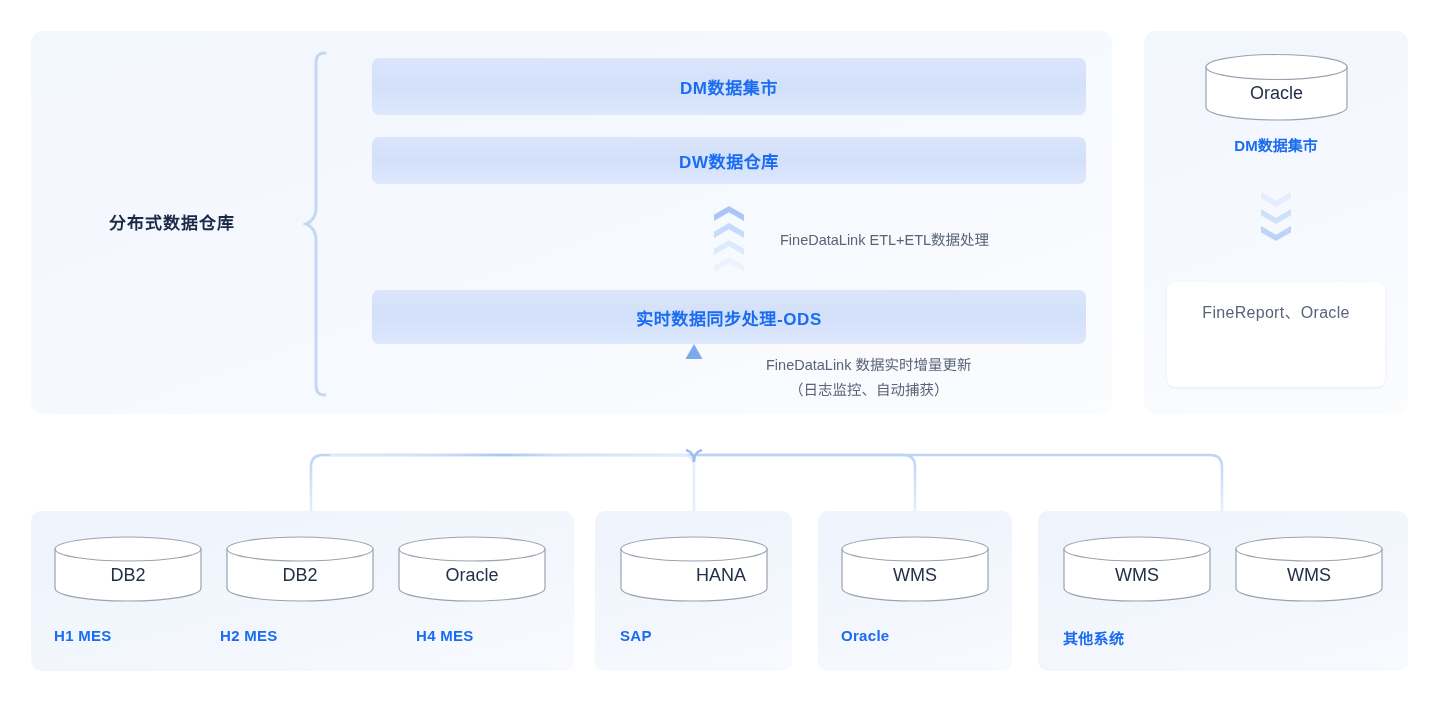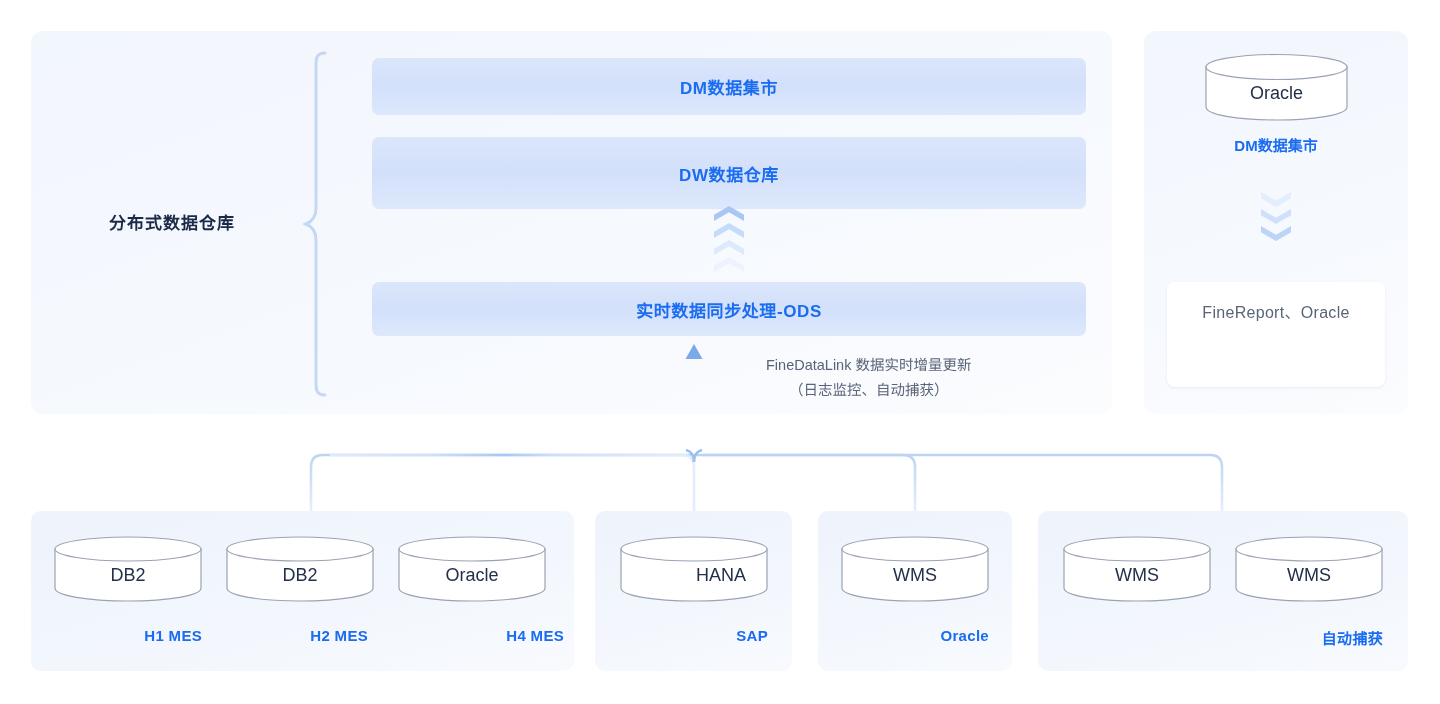--- a/index.html
+++ b/index.html
@@ -41,22 +41,22 @@
 
   
   .layer-bar {
     position: absolute; left: 372px; width: 714px;
     border-radius: 7px;
     background: linear-gradient(180deg, #dbe6fb 0%, #d3e0fa 48%, #dde8fc 100%);
     display: flex; align-items: center; justify-content: center;
     color: #1a6cf0; font-size: 17px; font-weight: bold; letter-spacing: .6px;
   }
   #bar-dm  { top: 58px;  height: 57px; }
-  #bar-dw  { top: 137px; height: 72px; }
-  #bar-ods { top: 282px; height: 54px; }
+  #bar-dw  { top: 137px; height: 47px; }
+  #bar-ods { top: 290px; height: 54px; }
 
   
   .chev-stack { position: absolute; width: 30px; }
   .chev {
     position: absolute; left: 0; width: 30px; height: 15px;
   }
   .chev::before {
     content: ""; position: absolute; inset: 0;
     background: currentColor;
     clip-path: polygon(50% 0%, 100% 58%, 100% 100%, 50% 42%, 0% 100%, 0% 58%);
@@ -87,21 +87,21 @@
 
   
   #brace { position: absolute; left: 303px; top: 50px; width: 34px; height: 348px; }
 
   
   #connectors { position: absolute; left: 0; top: 330px; width: 1440px; height: 190px; }
 
   
   .cyl { position: absolute; }
   .sys-label {
-    position: absolute; text-align: right;
+    position: absolute; text-align: left;
     color: #1a6cf0; font-size: 15px; font-weight: bold;
     letter-spacing: .3px;
   }
 
   
   #bi-dm-label {
     position: absolute; left: 1144px; top: 134px; width: 264px;
     text-align: center; color:#1a6cf0; font-size:15px; font-weight:bold;
   }
   #portal-card {
@@ -144,20 +144,21 @@
     <span>实时数据同步处理-ODS</span>
   </div>
 
   <div class="chev-stack" id="chev-up">
     <div class="chev c1"></div>
     <div class="chev c2"></div>
     <div class="chev c3"></div>
     <div class="chev c4"></div>
   </div>
 
+  <div class="caption" id="cap-etl">FineDataLink ETL+ETL数据处理</div>
 
   <div class="caption" id="cap-sync">
     <span class="l1">FineDataLink 数据实时增量更新</span>
     <span class="l2">（日志监控、自动捕获）</span>
   </div>
 
   <div class="panel" id="bi-panel"></div>
 
   <svg class="cyl" style="left:1205px; top:53px; width:143px; height:68px;" viewBox="0 0 143 68">
     <path d="M1 14 L1 54 C1 61.7 32.4 67 71.5 67 C110.6 67 142 61.7 142 54 L142 14 Z" fill="#ffffff" stroke="#9aa3b2" stroke-width="1.2"></path>
@@ -251,15 +252,15 @@
     <ellipse cx="74" cy="13" rx="73" ry="12" fill="#ffffff" stroke="#9aa3b2" stroke-width="1.2"></ellipse>
   </svg>
   <div style="position:absolute; left:1063px; top:565px; width:148px; text-align:center; color:#23304a; font-size:18px;">WMS</div>
 
   <svg class="cyl" style="left:1235px; top:536px; width:148px; height:66px;" viewBox="0 0 148 66">
     <path d="M1 13 L1 52 C1 59.6 33.5 65 74 65 C114.5 65 147 59.6 147 52 L147 13 Z" fill="#ffffff" stroke="#9aa3b2" stroke-width="1.2"></path>
     <ellipse cx="74" cy="13" rx="73" ry="12" fill="#ffffff" stroke="#9aa3b2" stroke-width="1.2"></ellipse>
   </svg>
   <div style="position:absolute; left:1235px; top:565px; width:148px; text-align:center; color:#23304a; font-size:18px;">WMS</div>
 
-  <div class="sys-label" style="left:1063px; top:627px; width:320px;">自动捕获</div>
+  <div class="sys-label" style="left:1063px; top:627px; width:320px;">其他系统</div>
 
 </div>
 
 </body></html>

